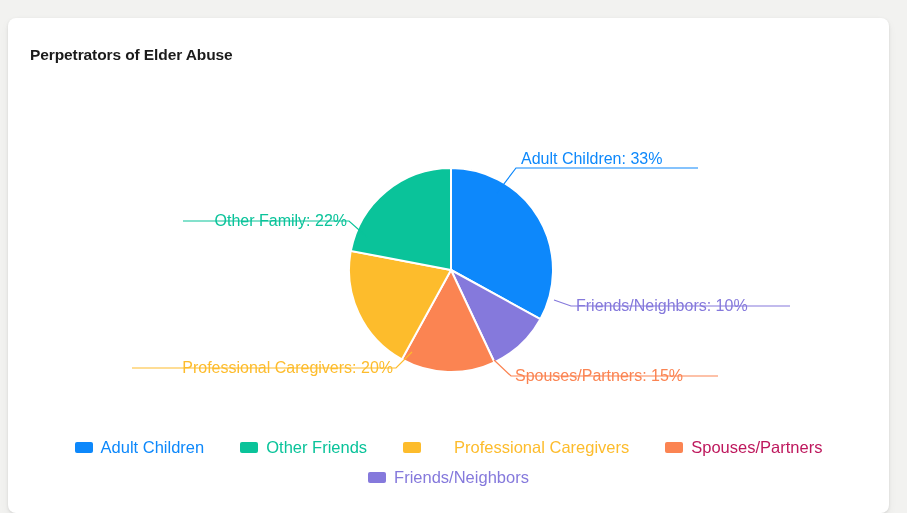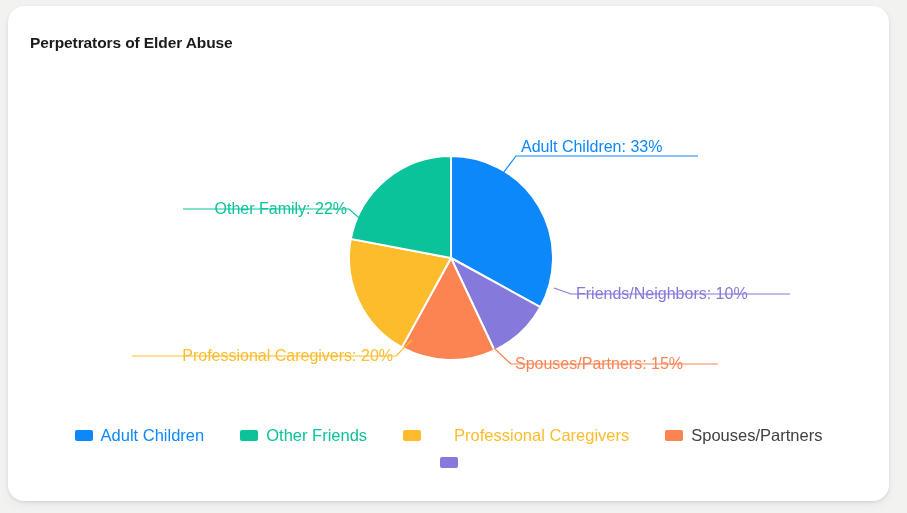--- a/index.html
+++ b/index.html
@@ -9,25 +9,25 @@
   body {
     width: 907px;
     height: 513px;
     background: #f2f2f0;
     font-family: "Liberation Sans", sans-serif;
     overflow: hidden;
   }
   #card {
     position: absolute;
     left: 8px;
-    top: 6px;
+    top: 18px;
     width: 881px;
     height: 495px;
     background: #ffffff;
-    border-radius: 16px;
+    border-radius: 8px;
     box-shadow: 0 1px 3px rgba(0,0,0,0.10), 0 4px 10px rgba(0,0,0,0.05);
     overflow: hidden;
   }
   #chart-title {
     position: absolute;
     left: 22px;
     top: 28px;
     font-size: 15.5px;
     font-weight: bold;
     color: #1b1b1b;
@@ -122,22 +122,23 @@
       <div class="legend-item">
         <span class="legend-marker" style="background: rgb(10, 195, 154);"></span>
         <span class="legend-text" style="color: rgb(10, 195, 154);">Other Friends</span>
       </div>
       <div class="legend-item">
         <span class="legend-marker" style="background: rgb(253, 188, 44);"></span>
         <span class="legend-text" style="color: rgb(253, 188, 44); margin-left: 25px;">Professional Caregivers</span>
       </div>
       <div class="legend-item">
         <span class="legend-marker" style="background: rgb(251, 132, 82);"></span>
-        <span class="legend-text" style="color: #404040;">Spouses/Partners</span>
+        <span class="legend-text" style="color: #be185d;">Spouses/Partners</span>
       </div>
     </div>
   <div class="legend-row" id="legend-row-2">
       <div class="legend-item">
         <span class="legend-marker" style="background: rgb(133, 121, 220);"></span>
+        <span class="legend-text" style="color: rgb(133, 121, 220);">Friends/Neighbors</span>
       </div>
     </div>
 
 </div>
 
 </body></html>

